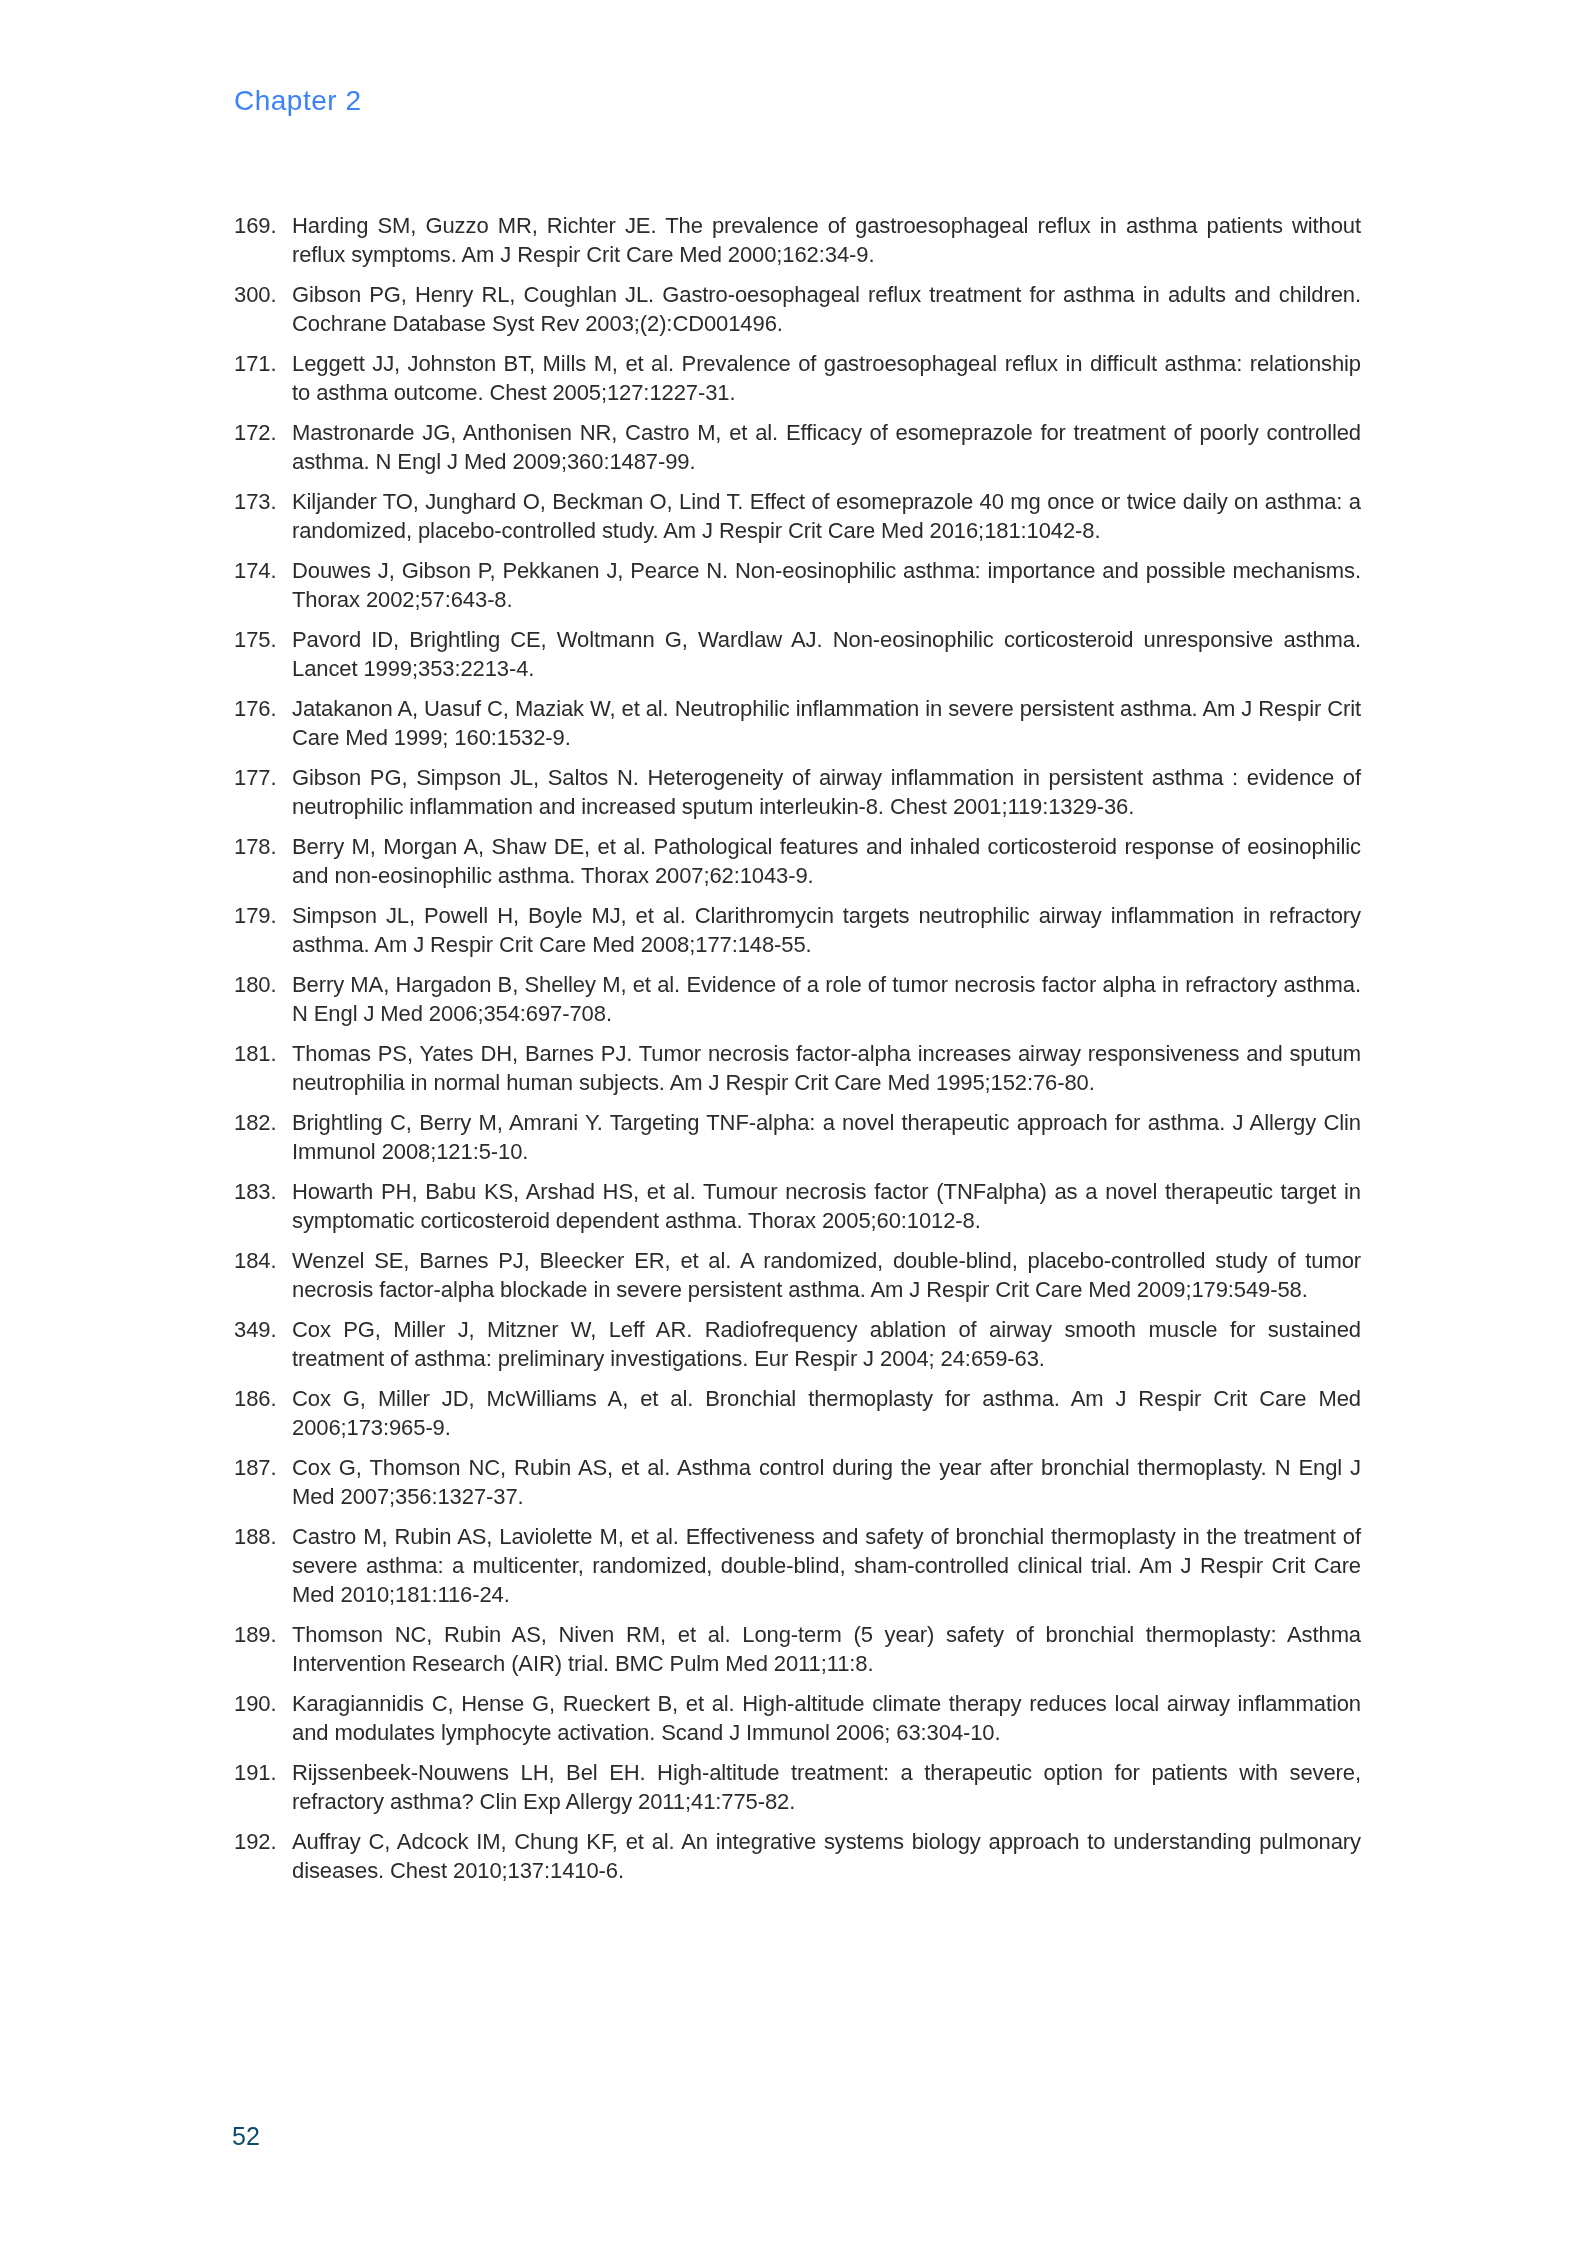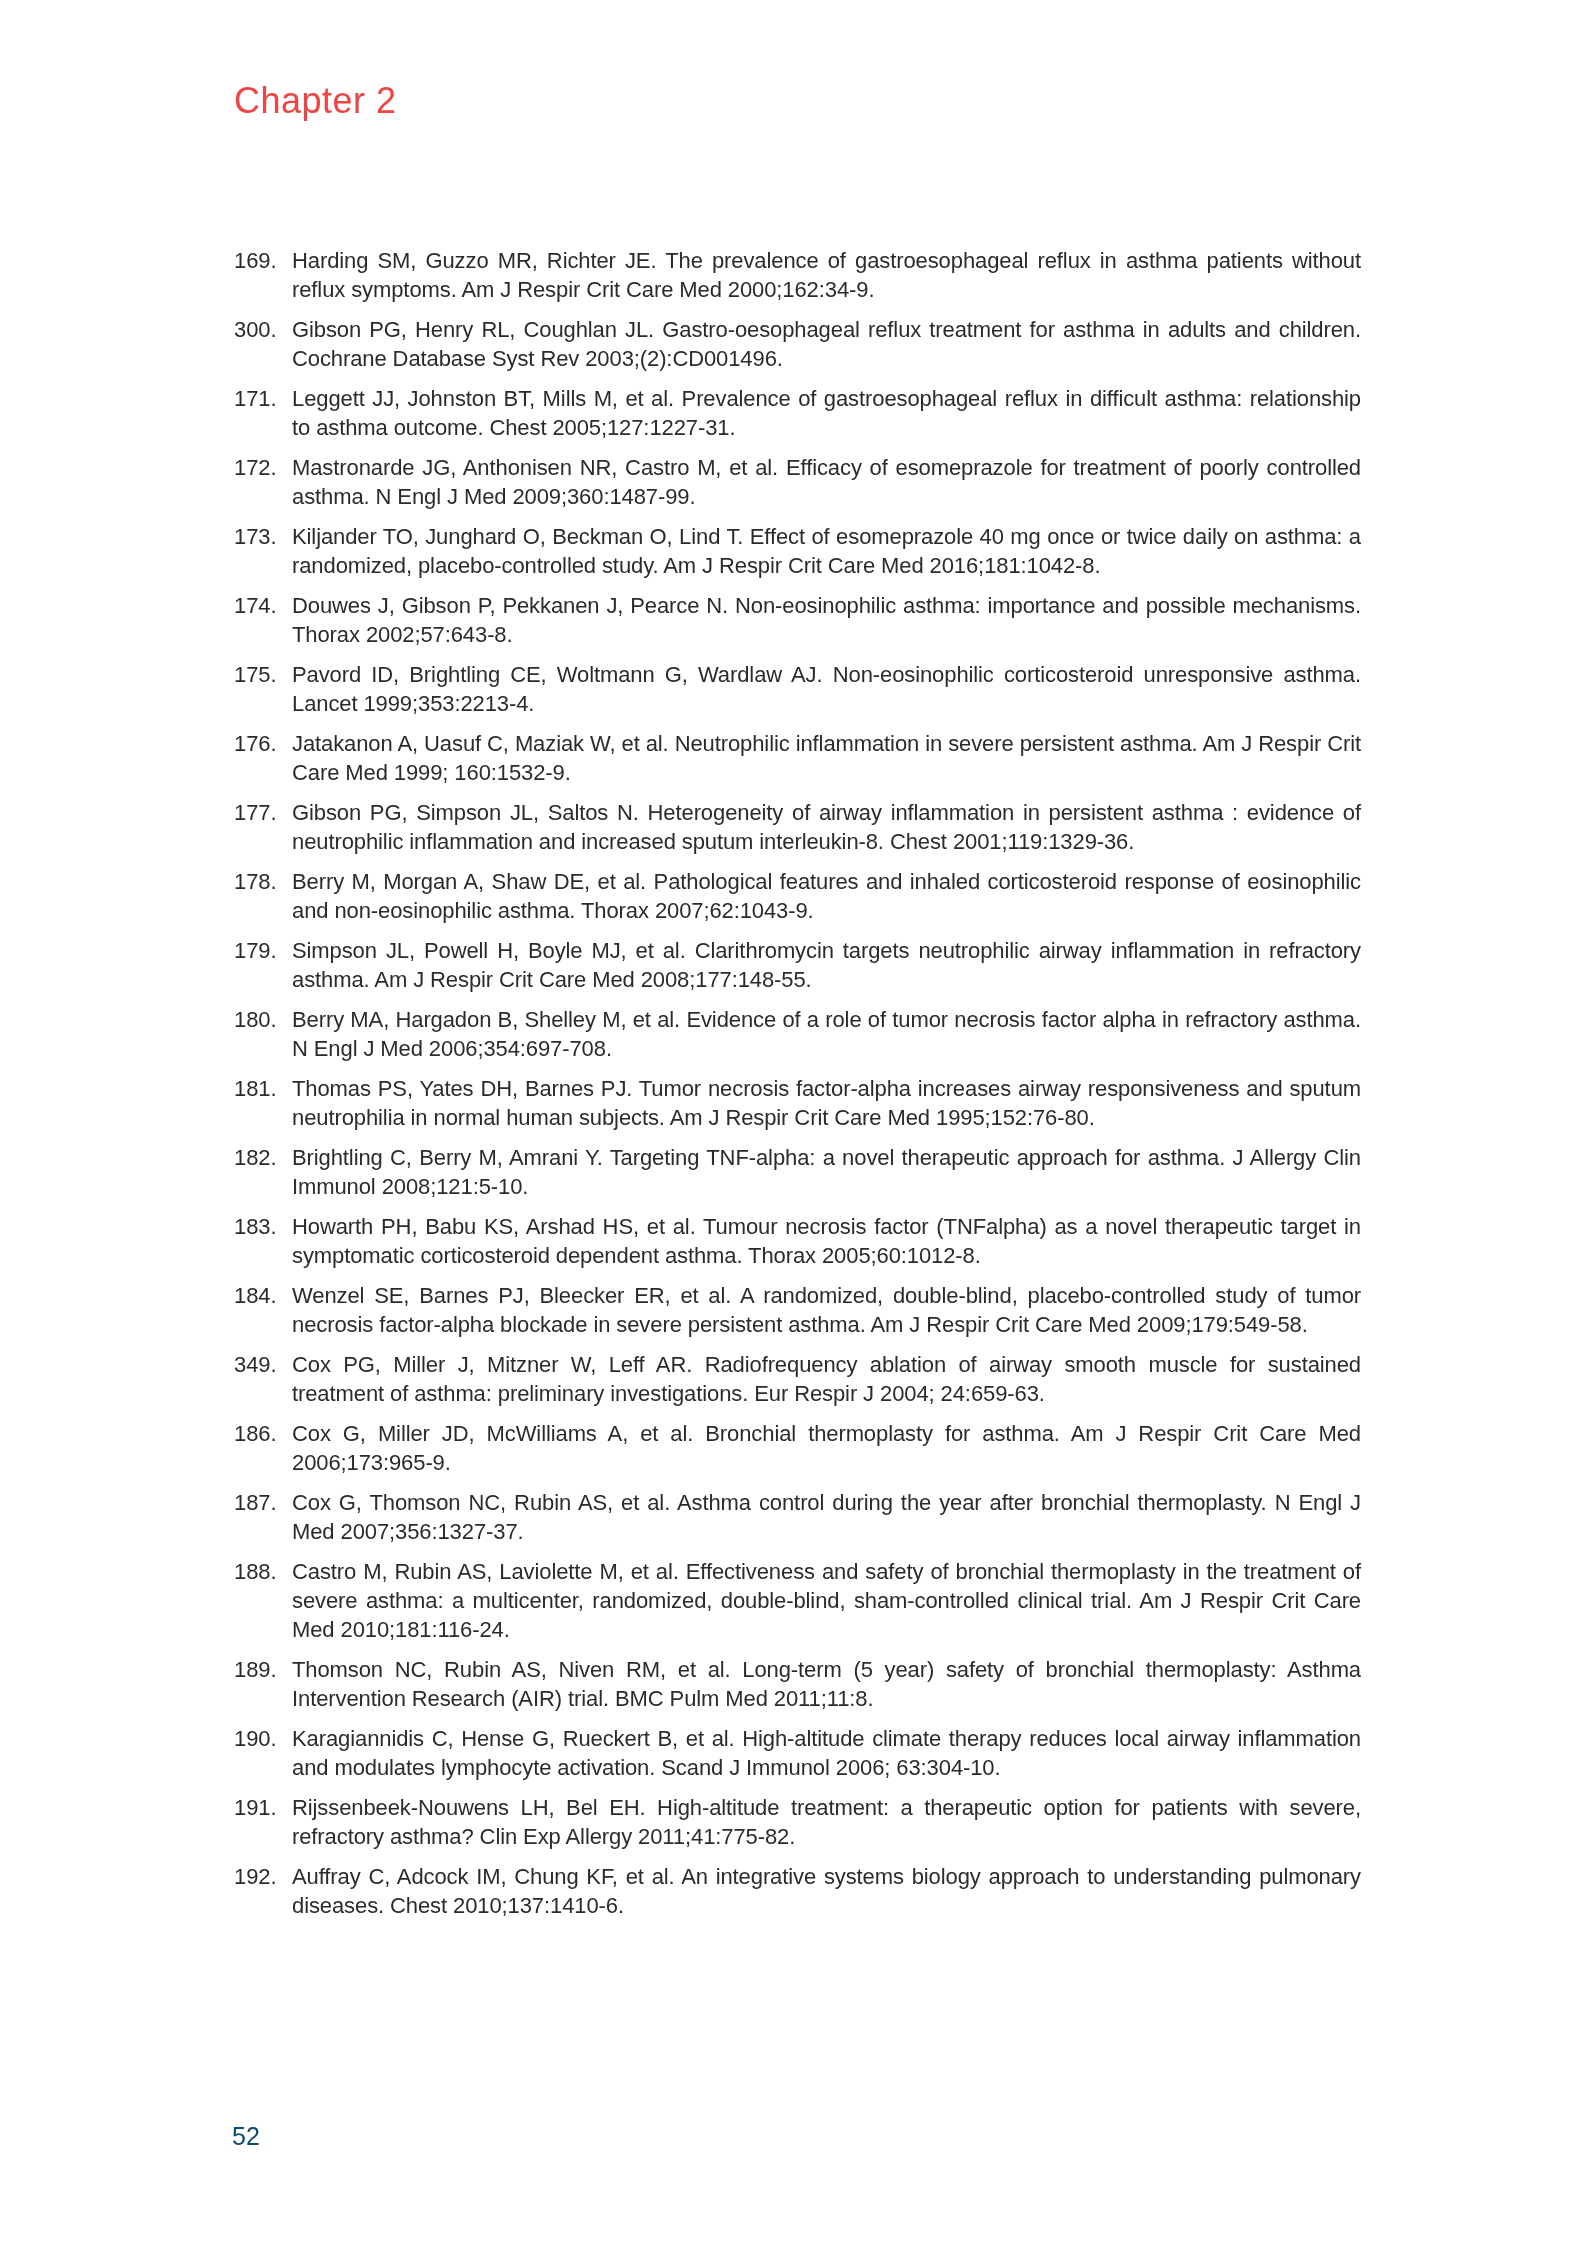--- a/index.html
+++ b/index.html
@@ -17,32 +17,31 @@
   }
   .page {
     position: absolute;
     inset: 0;
     background: #ffffff;
   }
   .chapter-header {
     position: absolute;
     left: 234px;
     top: 84px;
-    font-size: 36px;
+    font-size: 28px;
     line-height: 34px;
-    color: #ef4444;
+    color: #3b82f6;
     letter-spacing: 0.5px;
     font-weight: 400;
   }
   .ref-list {
     position: absolute;
     left: 234px;
     top: 211px;
     width: 1127px;
-    margin-top: 35px;
   }
   .ref {
     position: relative;
     padding-left: 58px;
     font-size: 22px;
     line-height: 29px;
     margin-bottom: 11px;
     text-align: justify;
     letter-spacing: -0.1px;
   }

